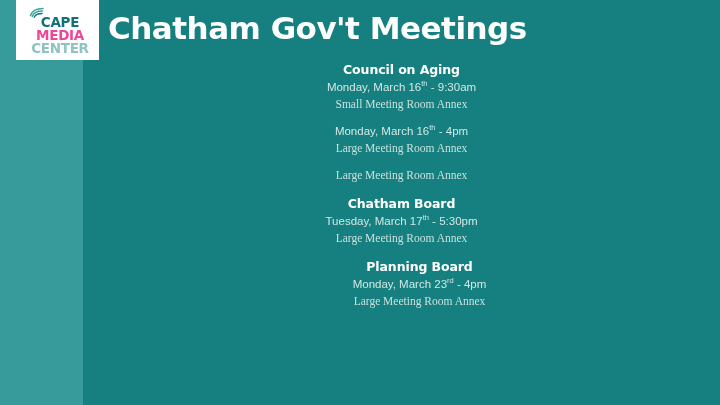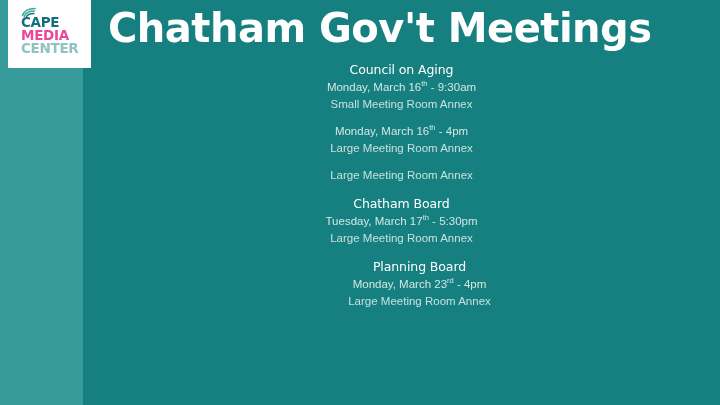--- a/index.html
+++ b/index.html
@@ -21,26 +21,27 @@
     position: absolute;
     left: 0;
     top: 0;
     width: 83px;
     height: 405px;
     background: #379a9b;
   }
   
   .logo-plate {
     position: absolute;
-    left: 8px;
+    left: 16px;
     top: 0;
     width: 83px;
-    height: 68px;
+    height: 60px;
     background: #ffffff;
     box-sizing: border-box;
+    text-align: center;
   }
   .logo-inner {
     position: absolute;
     left: 13px;
     top: 7px;
     width: 62px;
   }
   .wifi-icon {
     position: absolute;
     left: 0px;
@@ -62,21 +63,21 @@
 
   
   .title {
     position: absolute;
     left: 108px;
     top: 2px;
     width: 600px;
     color: #ffffff;
     font-family: "DejaVu Sans", sans-serif;
     font-weight: bold;
-    font-size: 40px;
+    font-size: 31px;
     line-height: 52px;
     letter-spacing: -0.5px;
     white-space: nowrap;
   }
 
   
   .meetings {
     position: absolute;
     left: 83px;
     top: 58px;
@@ -86,40 +87,40 @@
     padding-top: 2px;
     text-align: center;
   }
   .meeting {
     margin-bottom: 10px;
   }
   .meeting:last-child { margin-bottom: 0; padding-left: 36px; }
   .m-name {
     color: #ffffff;
     font-family: "DejaVu Sans", sans-serif;
-    font-weight: normal;
+    font-weight: bold;
     font-size: 12.5px;
     line-height: 19px;
     letter-spacing: -0.1px;
   }
   .m-when {
     color: #d3e7e5;
     font-family: "Liberation Sans", sans-serif;
     font-size: 11.5px;
     line-height: 17px;
     text-align: center;
   }
   .m-when sup {
     font-size: 7.5px;
     vertical-align: super;
     line-height: 0;
   }
   .m-where {
     color: #c9e0de;
-    font-family: Liberation Sans, sans-serif;
+    font-family: Liberation Serif, serif;
     font-size: 11.5px;
     line-height: 17px;
   }
 </style>
 </head>
 <body>
 
 <div class="slide">
 
   <div class="left-band"></div>

